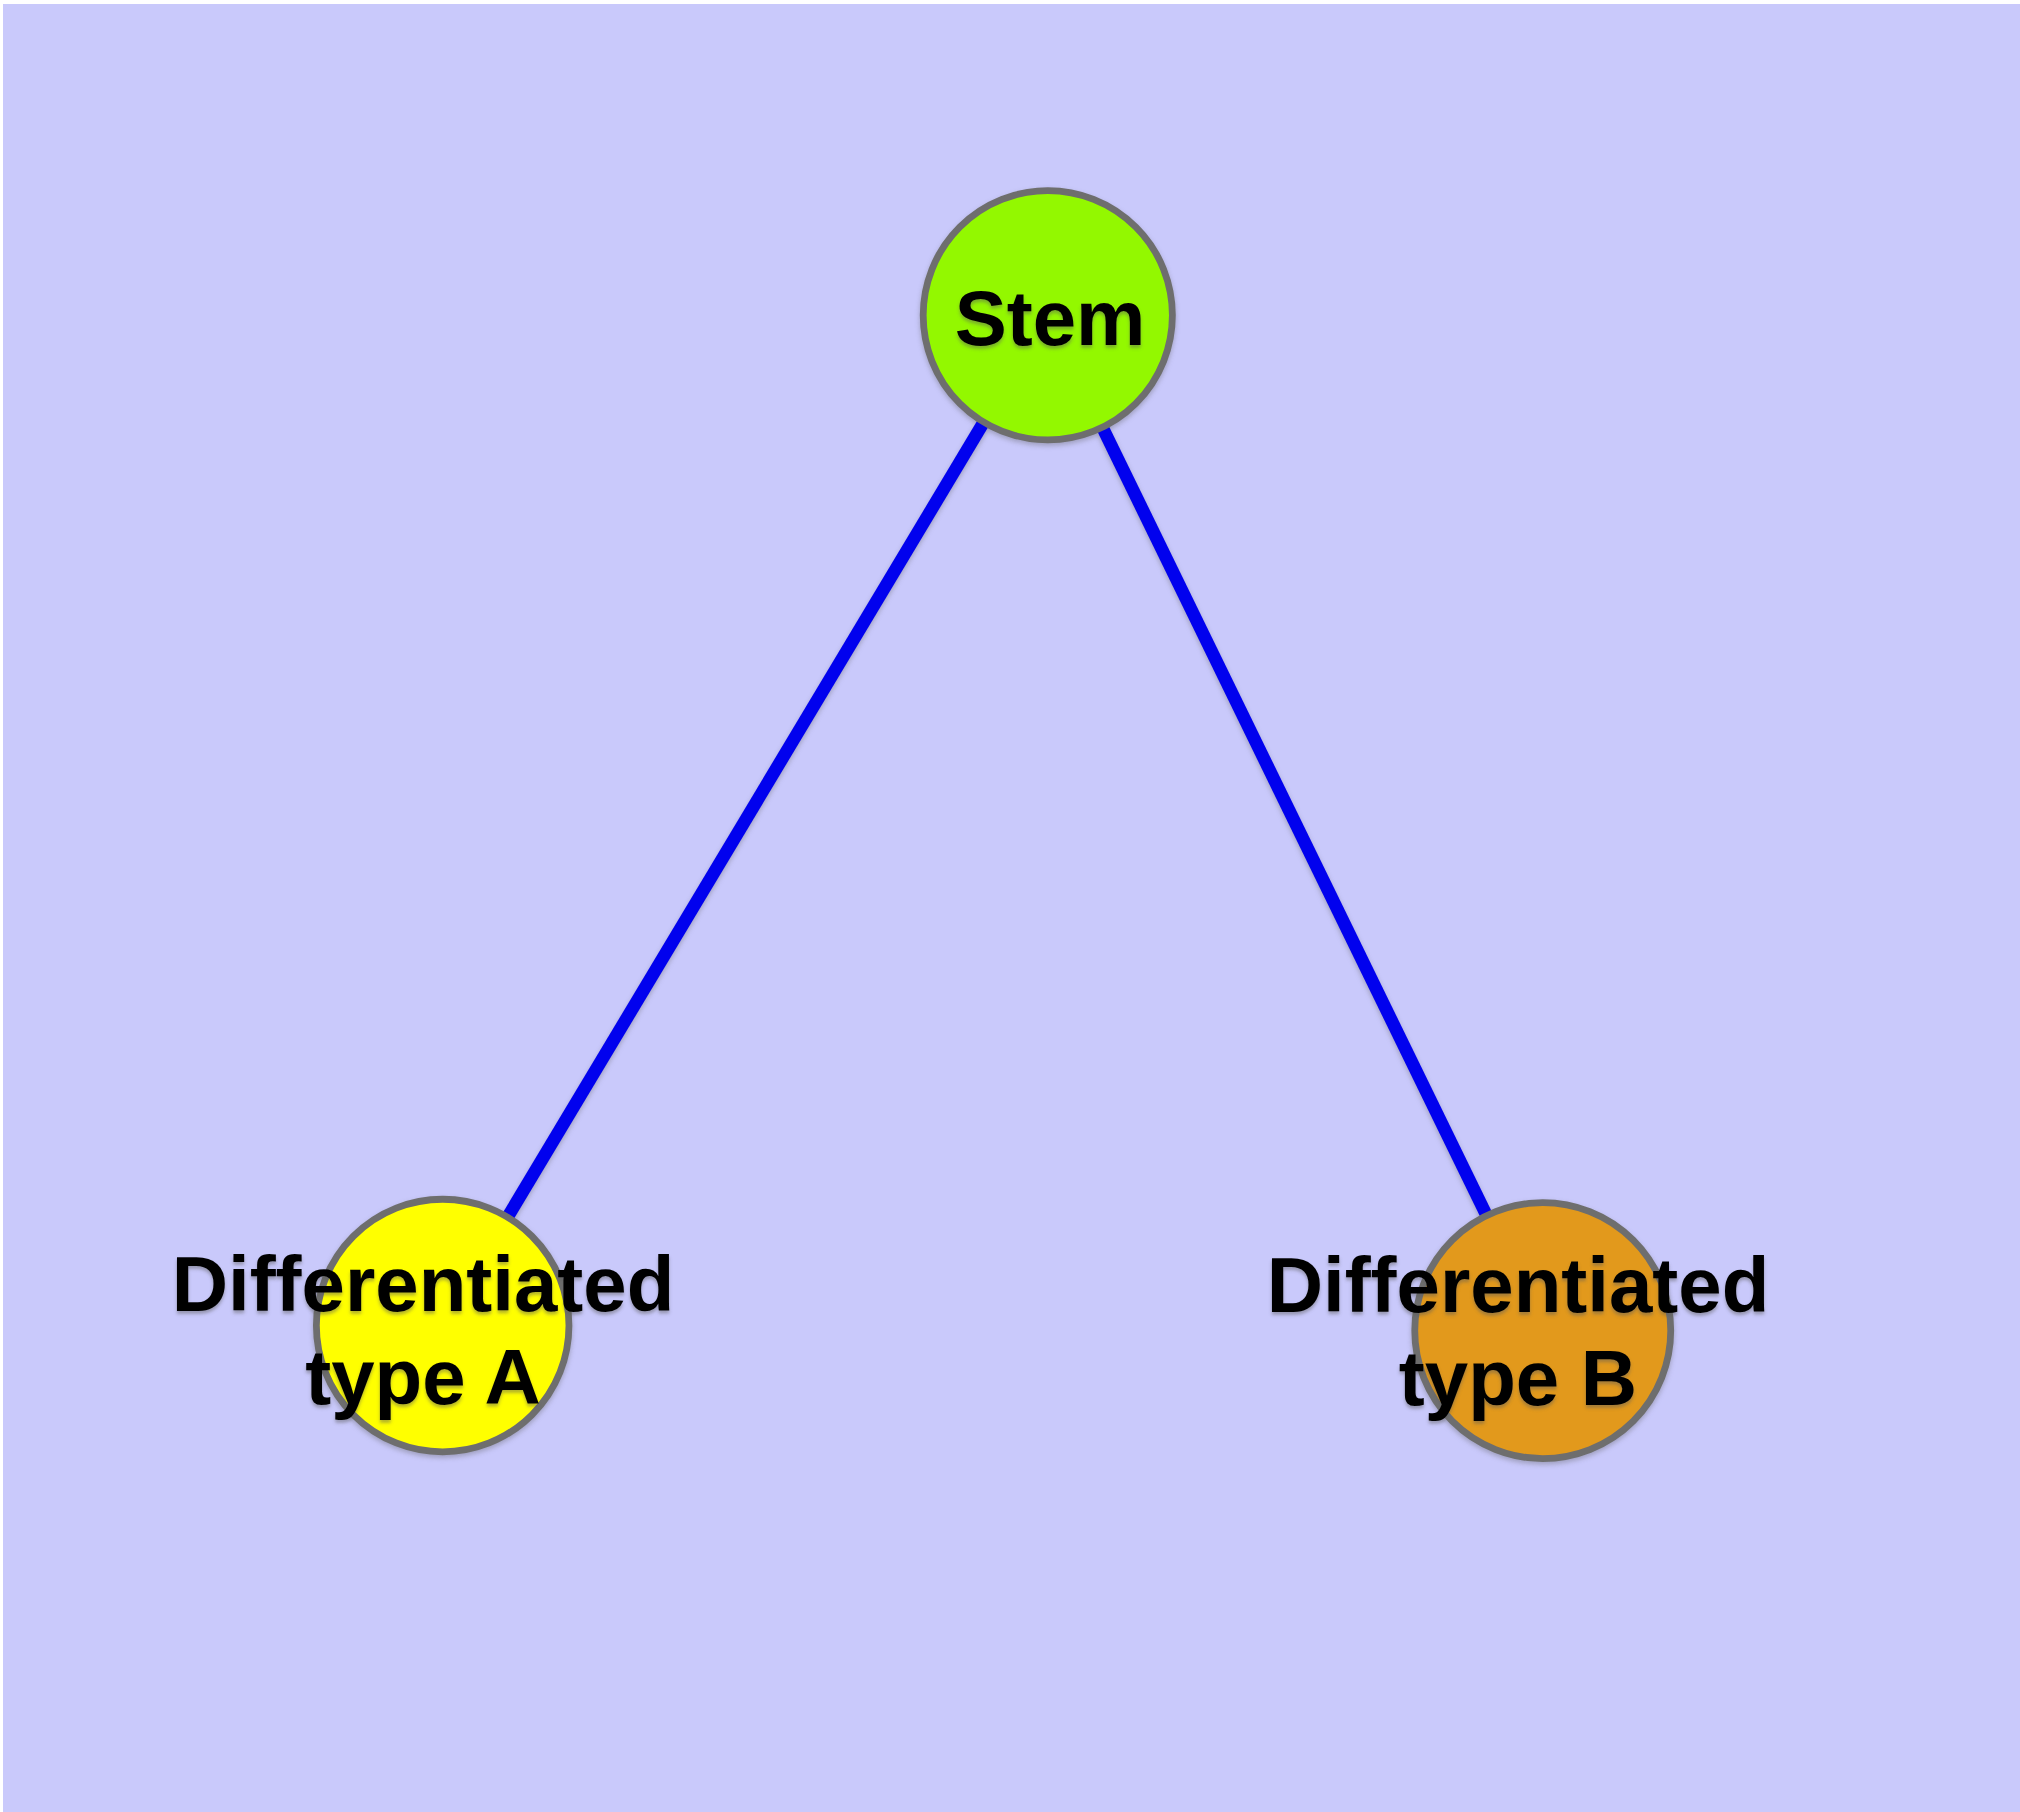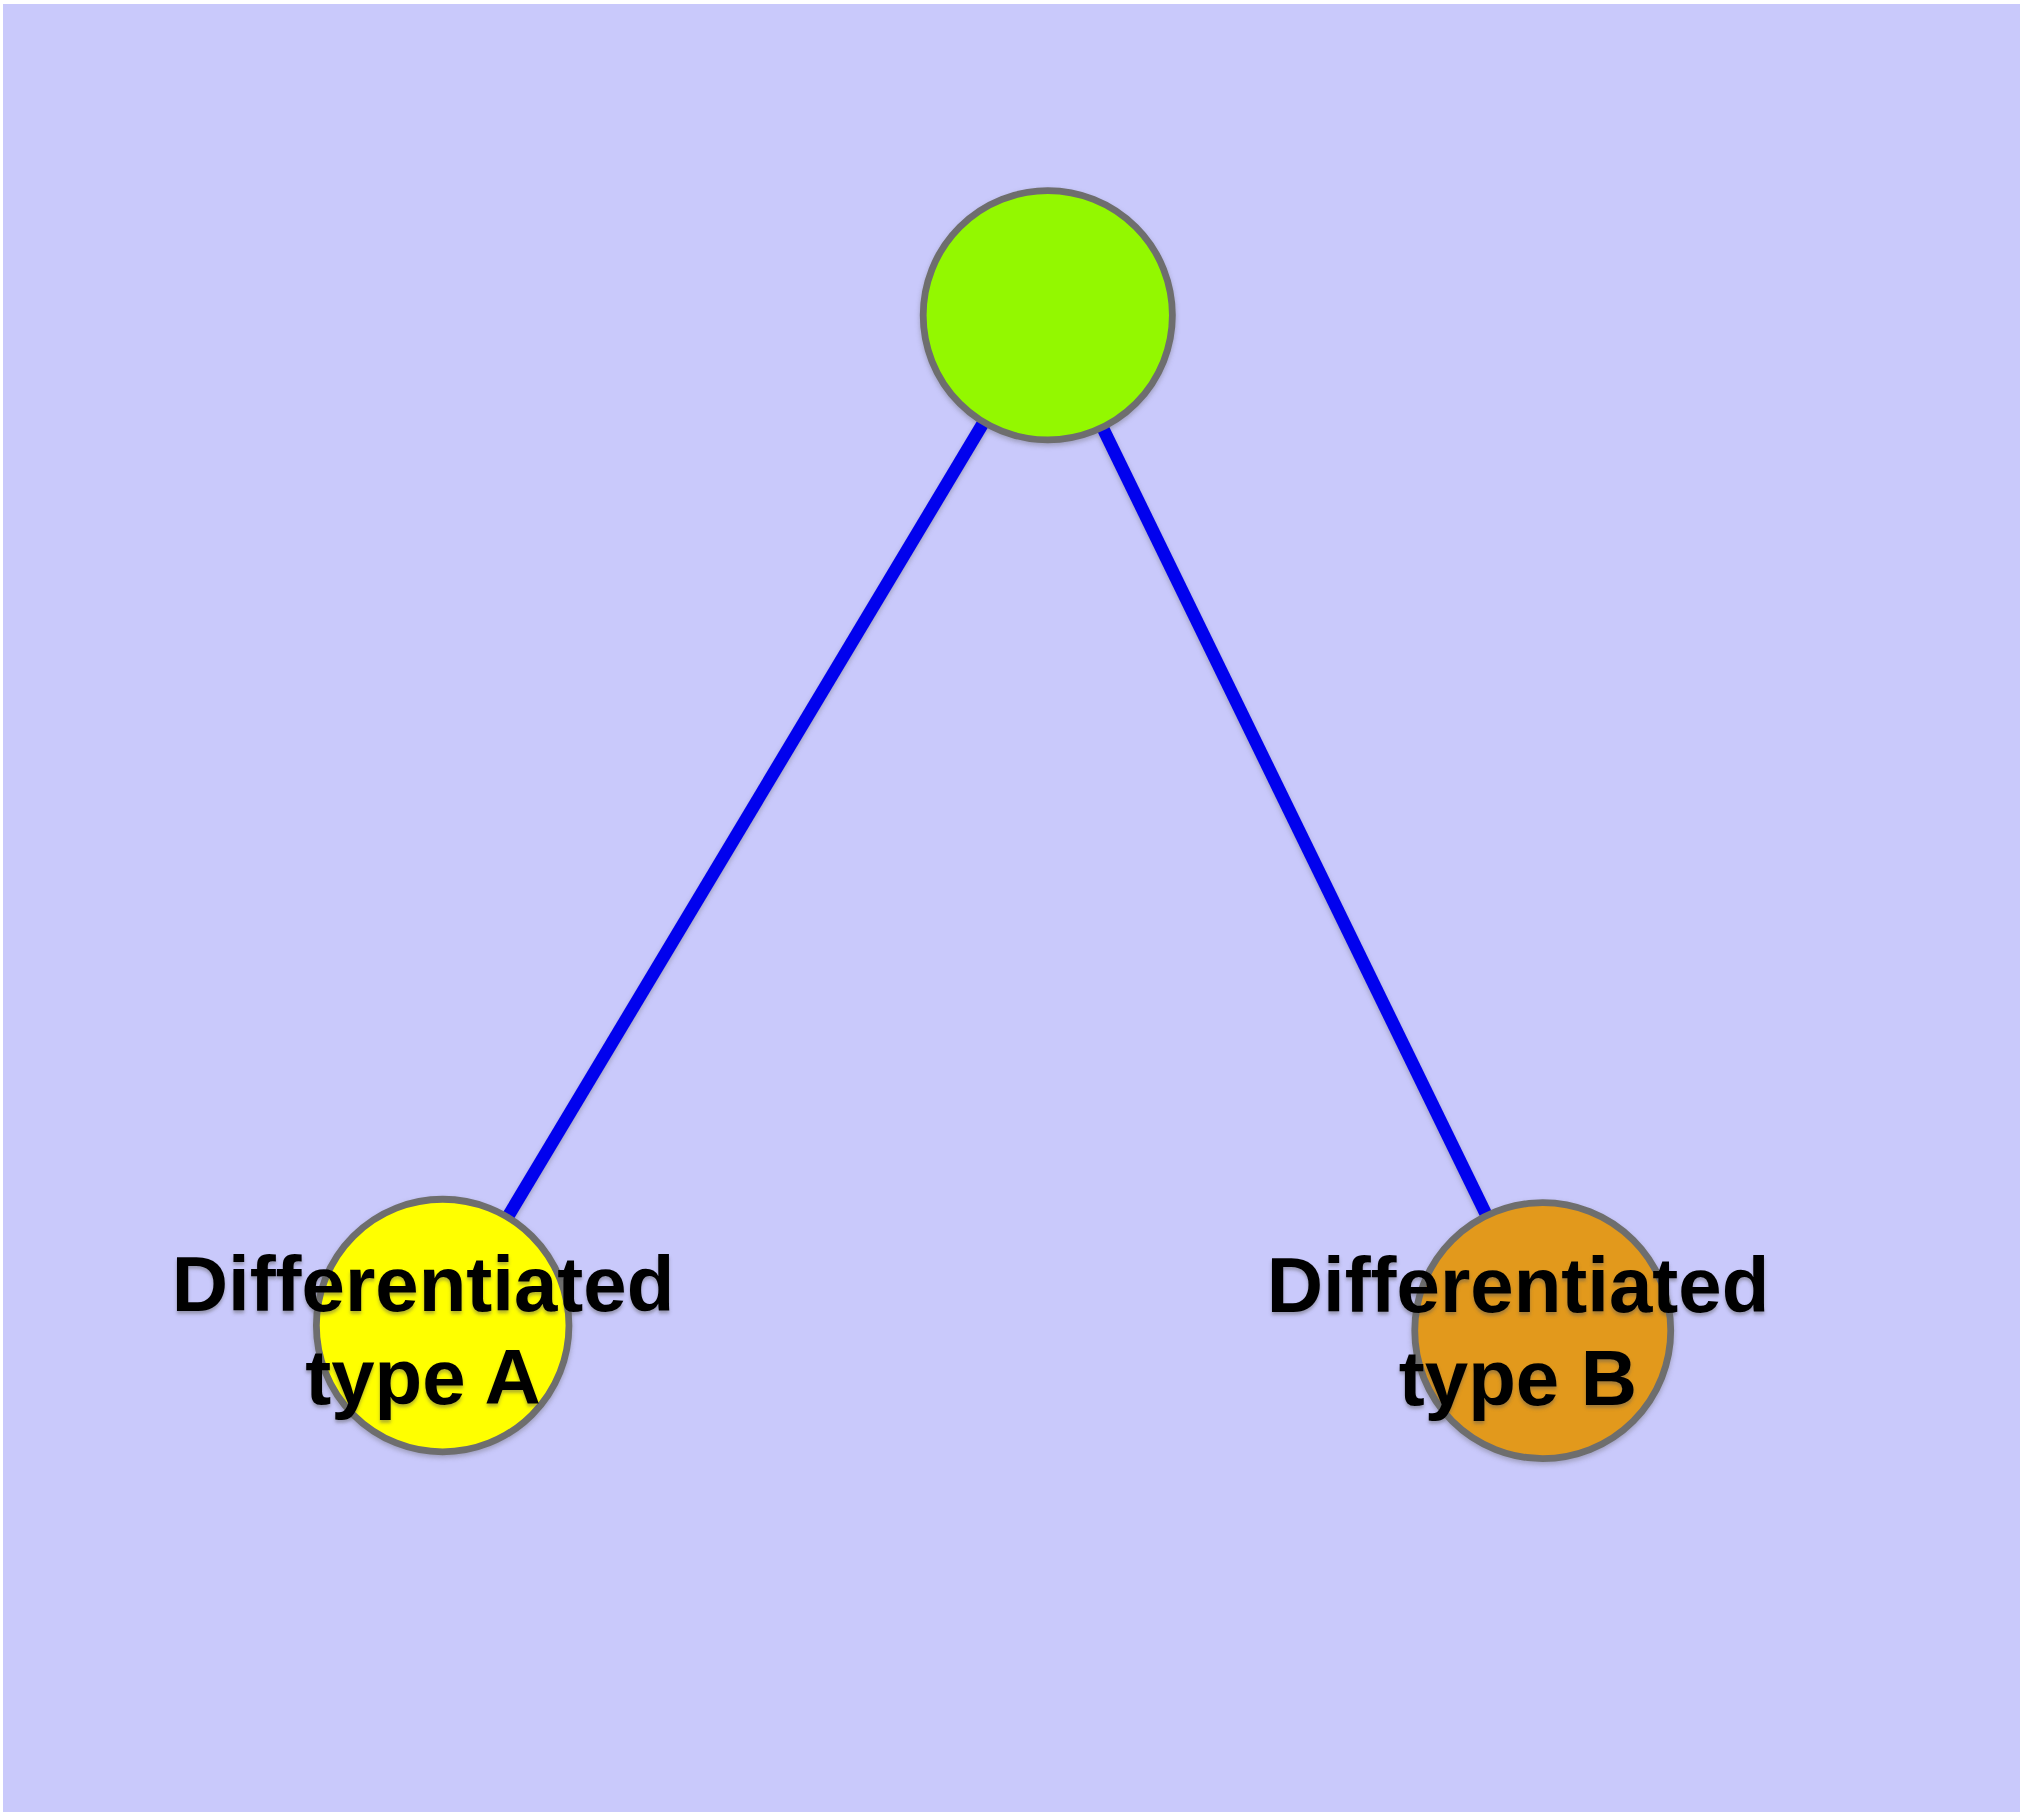--- a/index.html
+++ b/index.html
@@ -56,20 +56,21 @@
     <g class="graph-shapes">
       <line x1="1236" y1="372" x2="522" y2="1564" stroke-width="15" stroke="#0101EE"></line>
       <line x1="1236" y1="372" x2="1820" y2="1570" stroke-width="15" stroke="#0101EE"></line>
 
       <circle cx="1236" cy="372" r="147" stroke-width="8" fill="#93F800" stroke="#6E6E6E"></circle>
       <circle cx="522" cy="1564" r="149" stroke-width="8" fill="#FFFF00" stroke="#6E6E6E"></circle>
       <circle cx="1820" cy="1570" r="151" stroke-width="8" fill="#E2991C" stroke="#6E6E6E"></circle>
     </g>
   </svg>
 
+  <div class="node-label" style="left:1050px; top:318px;">Stem</div>
 
   <div class="node-label" style="left:423px; top:1331px;">Differentiated
 type A</div>
 
   <div class="node-label" style="left:1518px; top:1332px;">Differentiated
 type B</div>
 </div>
 
 
 </body></html>

